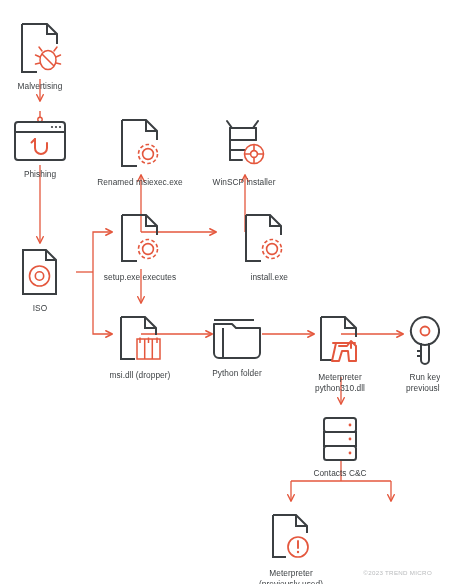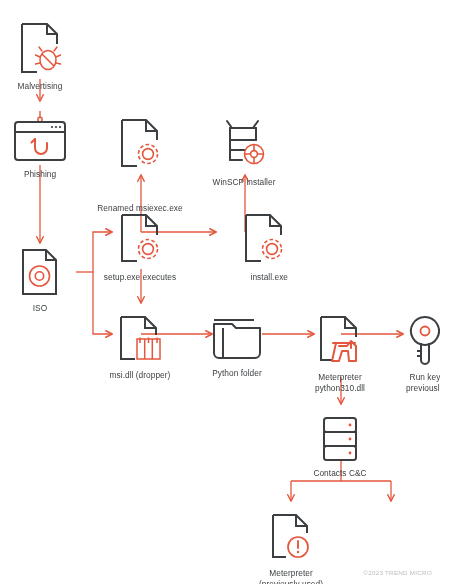--- a/index.html
+++ b/index.html
@@ -162,21 +162,21 @@
         <path d="M30,2 L30,13 L41,13" fill="none" stroke="#3b3f42" stroke-width="2"></path>
         <g fill="none" stroke="#e4573d" stroke-width="1.6">
           <circle cx="32" cy="36" r="9.5" stroke-dasharray="3.6 2.4"></circle>
           <circle cx="32" cy="36" r="5.4"></circle>
         </g>
       </svg>
     </span>
     <span class="caption">setup.exe executes</span>
   </div>
 
-  <div class="node" style="left:140px; top:118px;gap:26px;">
+  <div class="node" style="left:140px; top:118px;">
     <span class="glyph">
       <svg width="48" height="54" viewBox="0 0 48 54">
         <path d="M6,2 L30,2 L41,13 L41,22" fill="none" stroke="#3b3f42" stroke-width="2"></path>
         <path d="M6,2 L6,48 L21,48" fill="none" stroke="#3b3f42" stroke-width="2"></path>
         <path d="M30,2 L30,13 L41,13" fill="none" stroke="#3b3f42" stroke-width="2"></path>
         <g fill="none" stroke="#e4573d" stroke-width="1.6">
           <circle cx="32" cy="36" r="9.5" stroke-dasharray="3.6 2.4"></circle>
           <circle cx="32" cy="36" r="5.4"></circle>
         </g>
       </svg>

